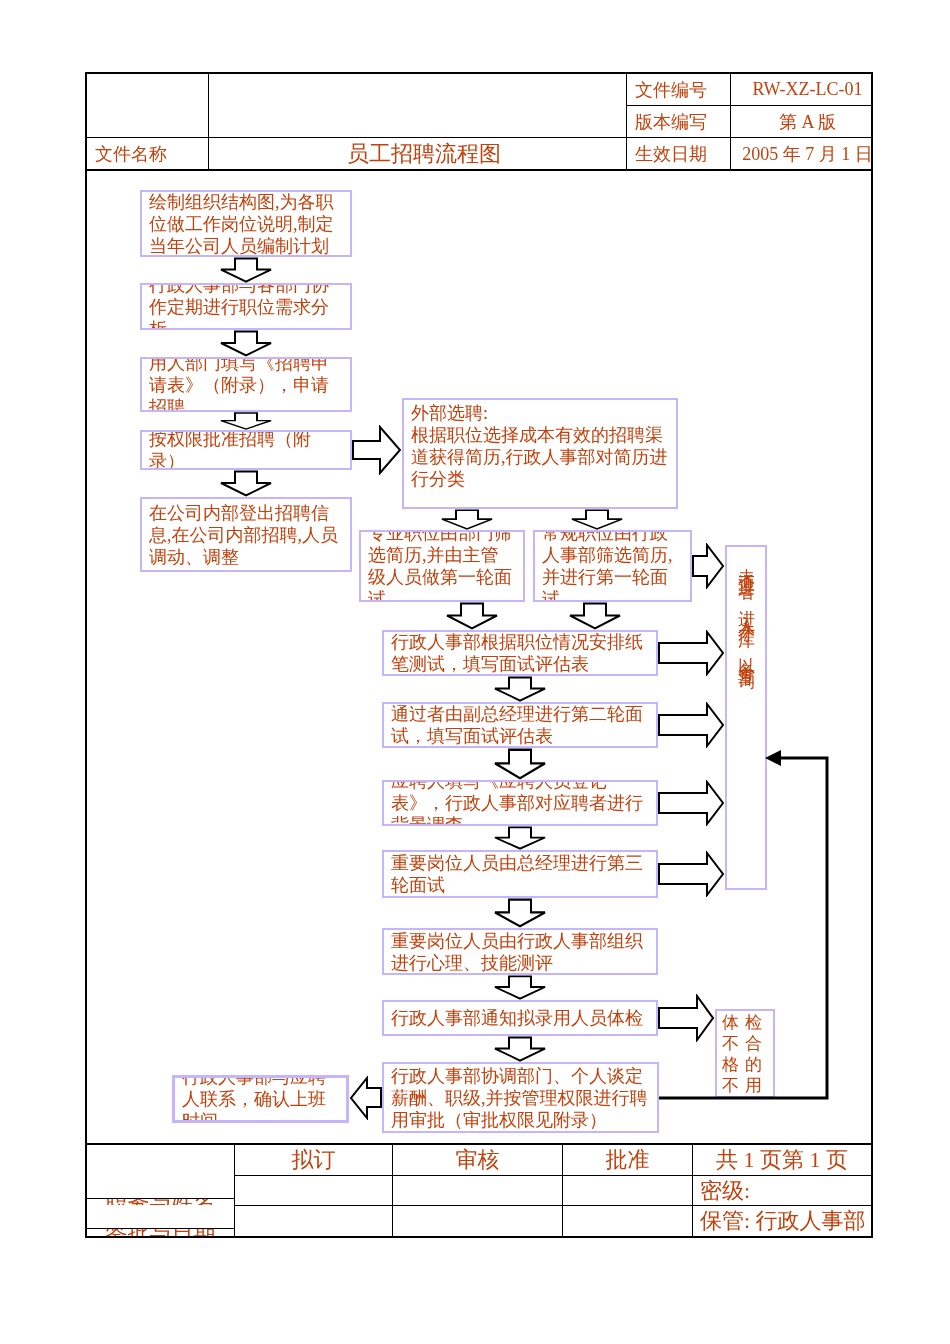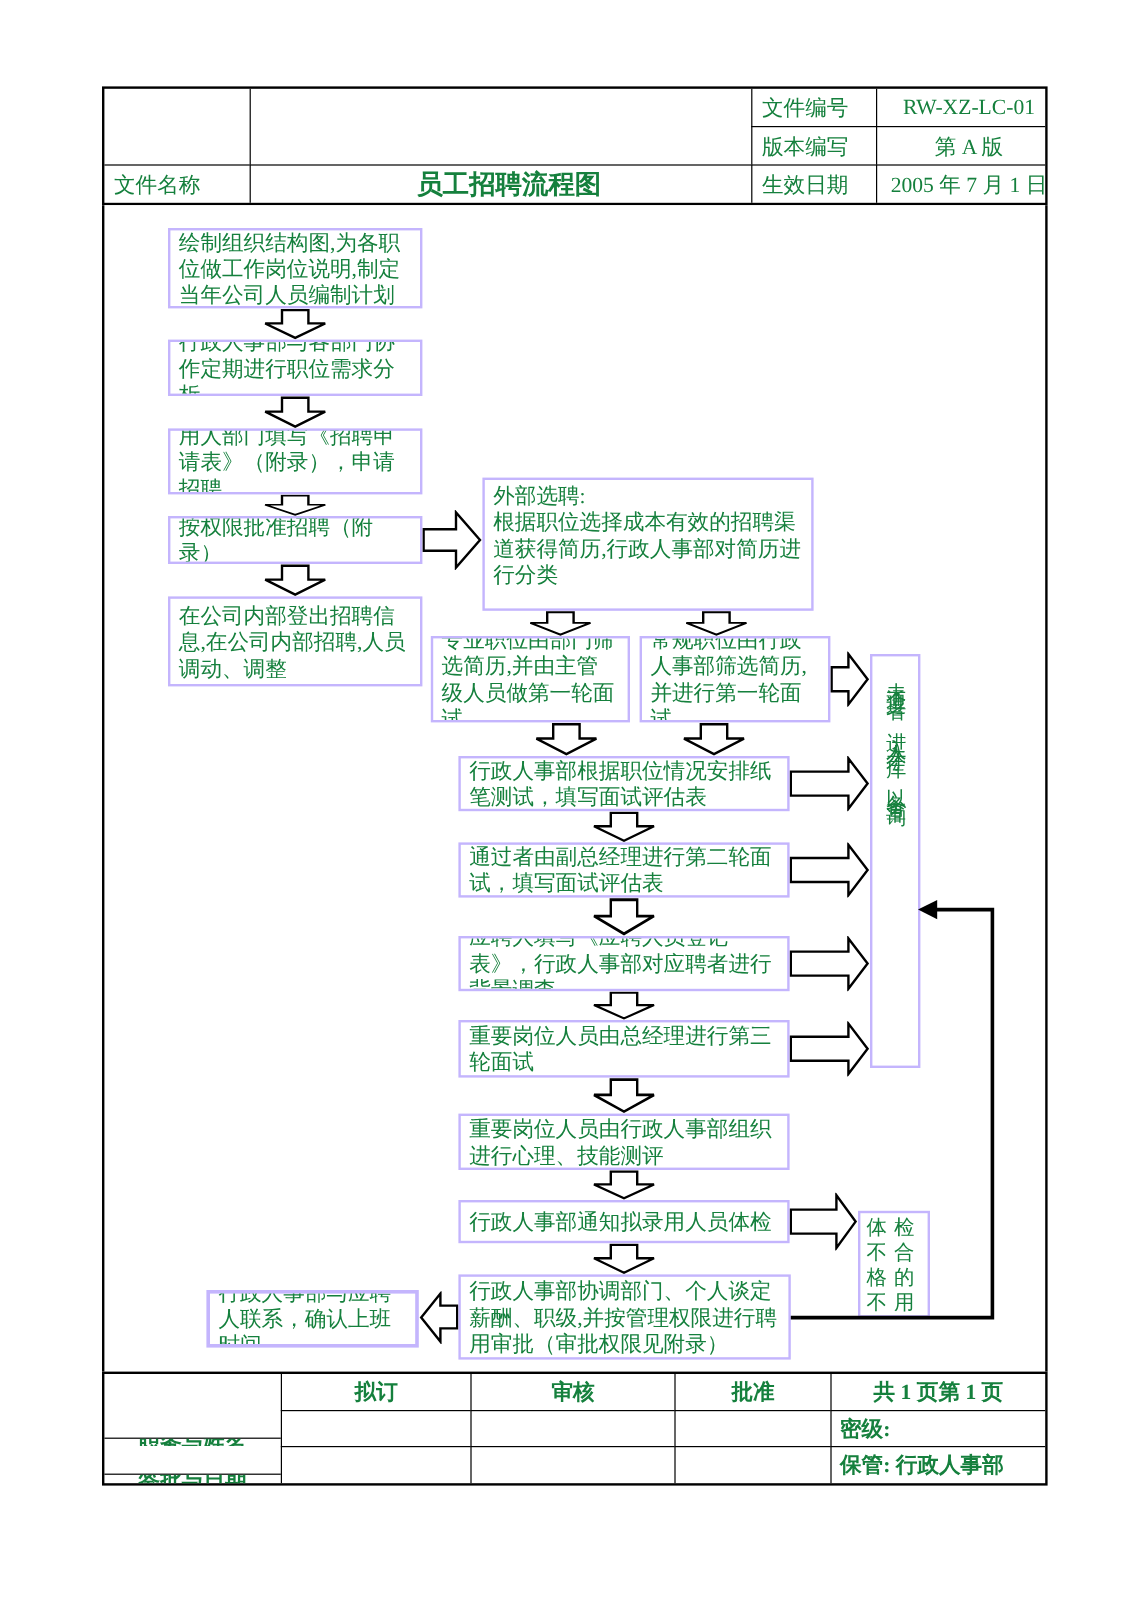--- a/index.html
+++ b/index.html
@@ -1,45 +1,45 @@
 <!DOCTYPE html>
 <html><head>
 <meta charset="utf-8">
 <style>
   html,body{margin:0;padding:0;background:#808080;}
   .page{position:relative;width:950px;height:1344px;background:#ffffff;
-        font-family:"Liberation Serif","DejaVu Serif",serif;color:#15803d;overflow:hidden;}
+        font-family:"Liberation Serif","DejaVu Serif",serif;color:#c2410c;overflow:hidden;}
   
   .hdr{position:absolute;left:85px;top:72px;width:784px;height:95px;border:2px solid #000;
        display:grid;grid-template-columns:121px 418px 104px 1fr;grid-template-rows:31px 32px 1fr;}
   .hdr .c{border-left:1px solid #000;border-top:1px solid #000;display:flex;align-items:center;
           font-size:18px;overflow:hidden;white-space:nowrap;padding-left:13px;}
   .hdr .c.nl{border-left:none;} .hdr .c.nt{border-top:none;}
   .hdr .c.sp2{grid-row:span 2;}
   .hdr .lab{padding-left:8px;}
   .hdr .val{justify-content:center;}
-  .hdr .title{justify-content:center;font-weight:bold;font-size:22px;}
+  .hdr .title{justify-content:center;font-weight:normal;font-size:22px;}
   
   .flow{position:absolute;left:85px;top:171px;width:784px;height:972px;
         border-left:2px solid #000;border-right:2px solid #000;background:#fff;}
   .fbox{position:absolute;background:#fff;border:2px solid #c4b5fd;box-sizing:border-box;
         font-size:18px;line-height:22px;display:flex;align-items:center;padding:2px 7px;overflow:hidden;}
   .fbox.thick{border-width:3px;}
   .vert{writing-mode:vertical-rl;justify-content:flex-start;align-items:center;
         padding:8px 2px;letter-spacing:5px;line-height:38px;}
   .fail{letter-spacing:6px;line-height:21px;padding:3px 5px;margin-top:36px;}
   .ar{position:absolute;}
   .ar path{fill:#fff;stroke:#000;stroke-width:2;}
   .fb path{fill:none;stroke:#000;stroke-width:3;}
   .fb polygon{fill:#000;stroke:none;}
   
   .ftr{position:absolute;left:85px;top:1143px;width:784px;height:91px;border:2px solid #000;
        display:grid;grid-template-columns:147px 158px 170px 130px 1fr;grid-template-rows:30px 30px 1fr;}
   .ftr .c{border-left:1px solid #000;border-top:1px solid #000;display:flex;align-items:center;
-          justify-content:center;font-size:18px;overflow:hidden;white-space:nowrap;font-weight:bold;}
+          justify-content:center;font-size:22px;overflow:hidden;white-space:nowrap;}
   .ftr .c.nl{border-left:none;margin-top:23px;} .ftr .c.nt{border-top:none;}
   .ftr .c.left{justify-content:flex-start;padding-left:7px;text-align:right;}
 </style>
 </head>
 <body>
 
 <div class="page">
 
   <div class="hdr">
     <div class="c nl nt sp2"></div>

